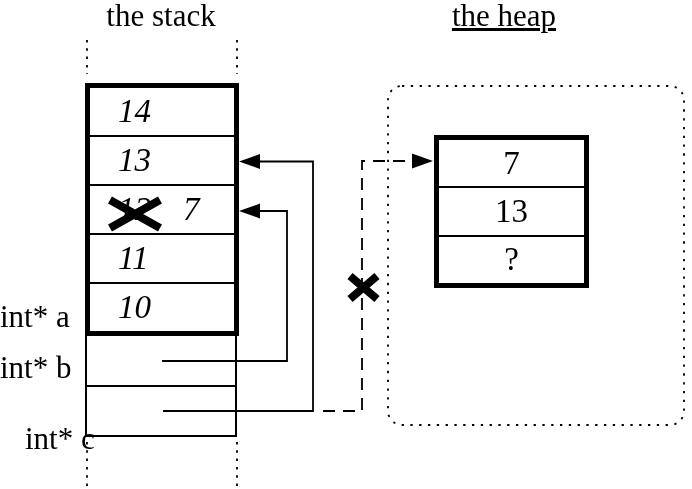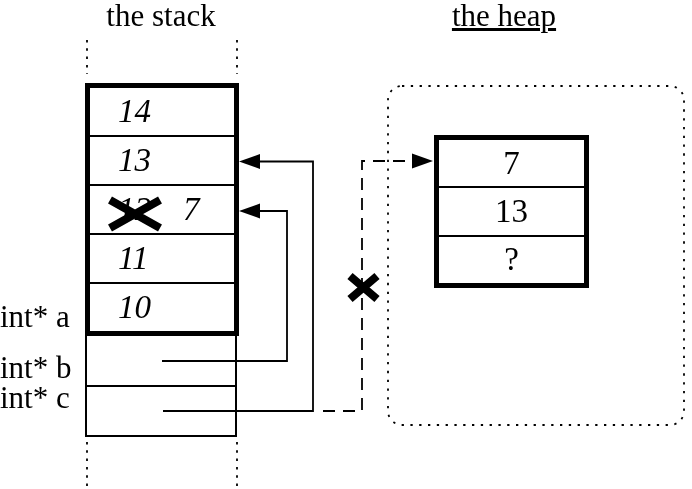--- a/index.html
+++ b/index.html
@@ -44,21 +44,21 @@
   }
   .pcell{flex:1;}
   .pcell + .pcell{border-top:2px solid #000;}
 
   .plabel{
     position:absolute;left:0;width:78px;height:32px;line-height:32px;
     font-size:31px;text-align:left;white-space:nowrap;
   }
   #plabel-a{top:301px;}
   #plabel-b{top:352px;}
-  #plabel-c{top:382px;}
+  #plabel-c{top:423px;margin-left:25px;}
 
   
   #heap-box{
     position:absolute;left:434px;top:135px;width:155px;height:153px;
     box-sizing:border-box;border:5px solid #000;
     display:flex;flex-direction:column;
   }
   #heap-box .cell{justify-content:center;}
   #heap-box .cell + .cell{border-top:2px solid #000;}
 

